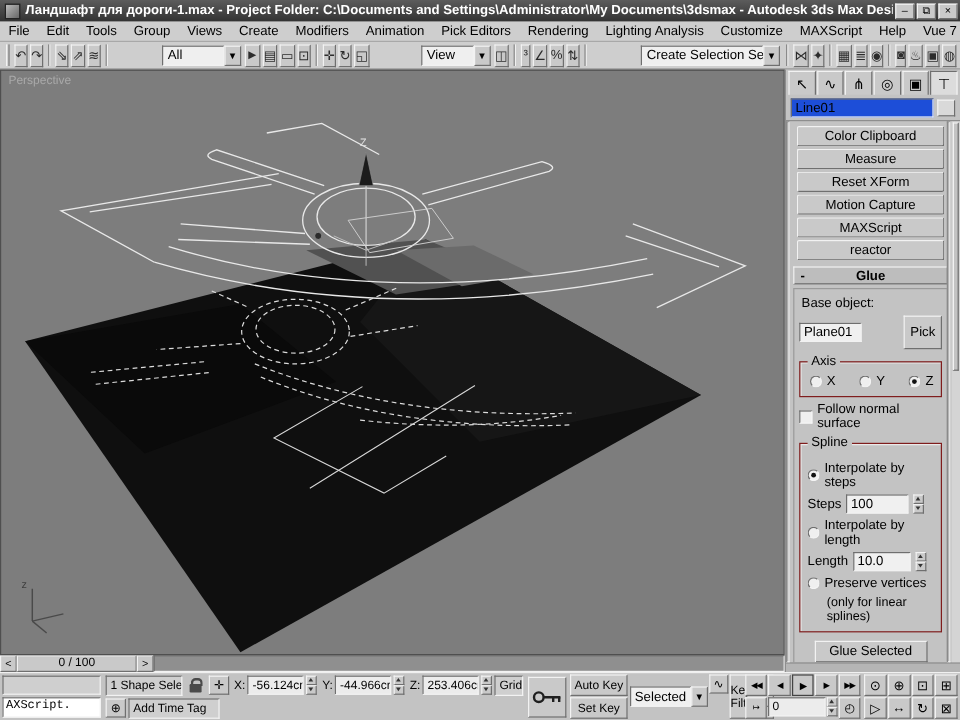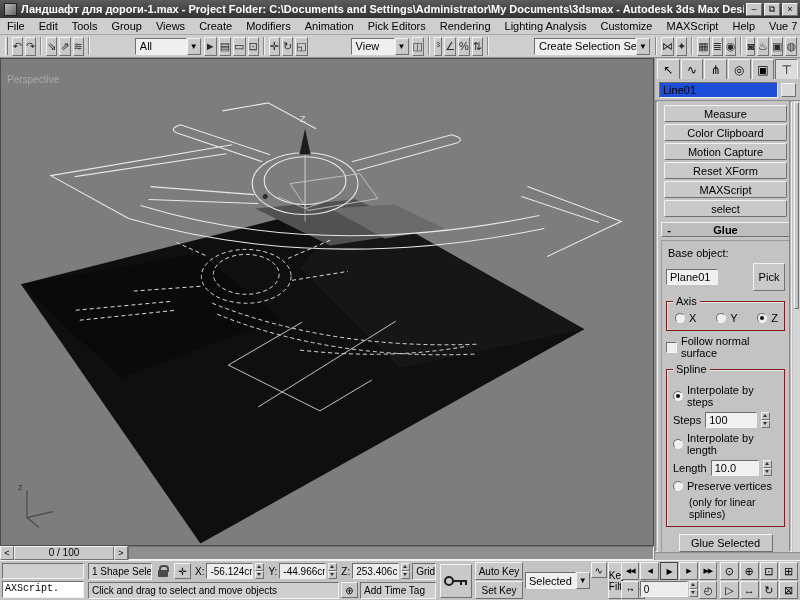--- a/index.html
+++ b/index.html
@@ -25,21 +25,21 @@
   .tbtn { width:19px; height:19px; display:flex; align-items:center; justify-content:center; font-size:11px; color:#2c2c2c; margin:0 1px; }
   .tsep { width:2px; height:18px; border-left:1px solid #8a8a8a; border-right:1px solid #f0f0f0; margin:0 3px; }
   .dd { height:23px; display:flex; align-items:center; margin:0 2px;padding-left:40px; }
   .dd .dd-text { background:#efefef; border:1px solid; border-color:#6f6f6f #f2f2f2 #f2f2f2 #6f6f6f; height:17px; display:flex; align-items:center; padding:0 4px; white-space:nowrap; }
   .dd .dd-arrow { width:14px; height:17px; font-size:8px; display:flex; align-items:center; justify-content:center; }
 
   
   .main { height:502px; display:flex; }
   .vp-col { width:654px; display:flex; flex-direction:column; }
   .viewport { height:488px; position:relative; background:#7d7d7d; border:1px solid #4f4f4f; }
-  .vp-label { position:absolute; left:6px; top:15px; color:#a9a9a9; font-size:10px; z-index:2; }
+  .vp-label { position:absolute; left:6px; top:3px; color:#a9a9a9; font-size:10px; z-index:2; }
   .viewport svg { position:absolute; inset:0; }
 
   .timeslider { height:14px; display:flex; background:#b9b9b9; align-items:stretch; }
   .ts-btn { width:14px; font-size:9px; display:flex; align-items:center; justify-content:center; }
   .ts-handle { width:100px; text-align:center; font-size:10px; line-height:12px; }
   .ts-track { flex:1; background:#8f8f8f; border:1px solid; border-color:#6f6f6f #f2f2f2 #f2f2f2 #6f6f6f; }
 
   
   .panel-col { width:146px; background:#c3c3c3; border-left:1px solid #8e8e8e; display:flex; flex-direction:column; position:relative; }
   .ptabs { height:21px; display:flex; padding:1px 2px 0 2px; gap:1px; }
@@ -266,26 +266,26 @@
       <div class="ptab active">⊤</div>
     </div>
     <div class="name-row">
       <div class="field" style="background:#1d4ed8">Line01</div>
       <div class="swatch bev-out"></div>
     </div>
     <div class="scrollzone">
       <div class="gutter" style="left:0"></div>
       <div class="gutter" style="right:8px"></div>
 
+      <div class="ubtn bev-out">Color Clipboard</div>
       <div class="ubtn bev-out">Measure</div>
-      <div class="ubtn bev-out">Color Clipboard</div>
+      <div class="ubtn bev-out">Reset XForm</div>
       <div class="ubtn bev-out">Motion Capture</div>
-      <div class="ubtn bev-out">Reset XForm</div>
       <div class="ubtn bev-out">MAXScript</div>
-      <div class="ubtn bev-out">select</div>
+      <div class="ubtn bev-out">reactor</div>
 
       <div class="rollout-hdr">
         <span class="minus">-</span>
         <span class="rtitle">Glue</span>
       </div>
 
       <div class="glue-body">
         <div style="margin:2px 0 3px 2px;">Base object:</div>
         <div class="inline">
           <div class="field" style="flex:1; background:#f0f0f0">Plane01</div>
@@ -387,21 +387,20 @@
         </span>
       <span class="coord-lab">Z:</span>
       <div class="field coord-field">253.406cm</div>
       <span class="spin">
           <span class="up"></span>
           <span class="dn"></span>
         </span>
       <div class="sunken-label" style="flex:1">Grid = 10.0cm</div>
     </div>
     <div class="srow">
-      <div class="sunken-label" style="flex:1">Click and drag to select and move objects</div>
       <div class="sq-btn bev-out">⊕</div>
       <div class="sunken-label" style="width:76px">Add Time Tag</div>
     </div>
   </div>
 
   <div class="key-col">
     <div class="key-btn bev-out">
       <svg width="26" height="14">
         <circle cx="6" cy="7" r="4" fill="none" stroke="#1f1f1f" stroke-width="2"></circle>
         <line x1="10" y1="7" x2="24" y2="7" stroke="#1f1f1f" stroke-width="2"></line>

